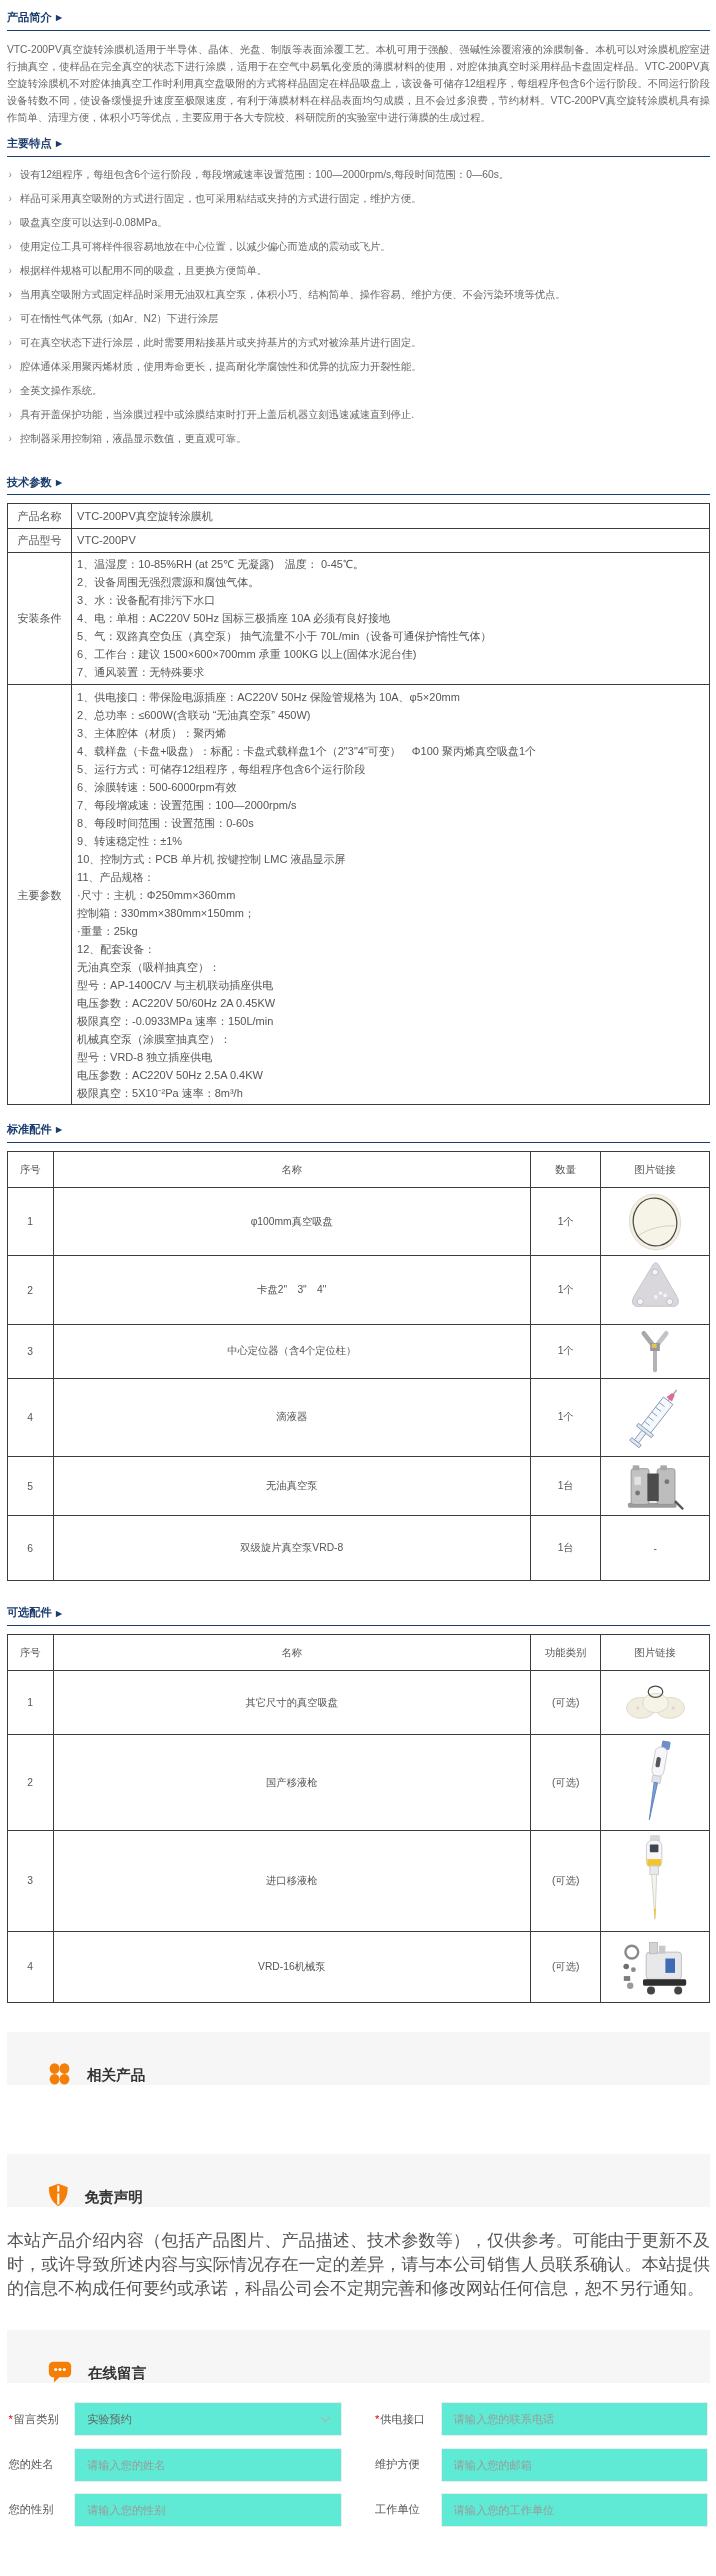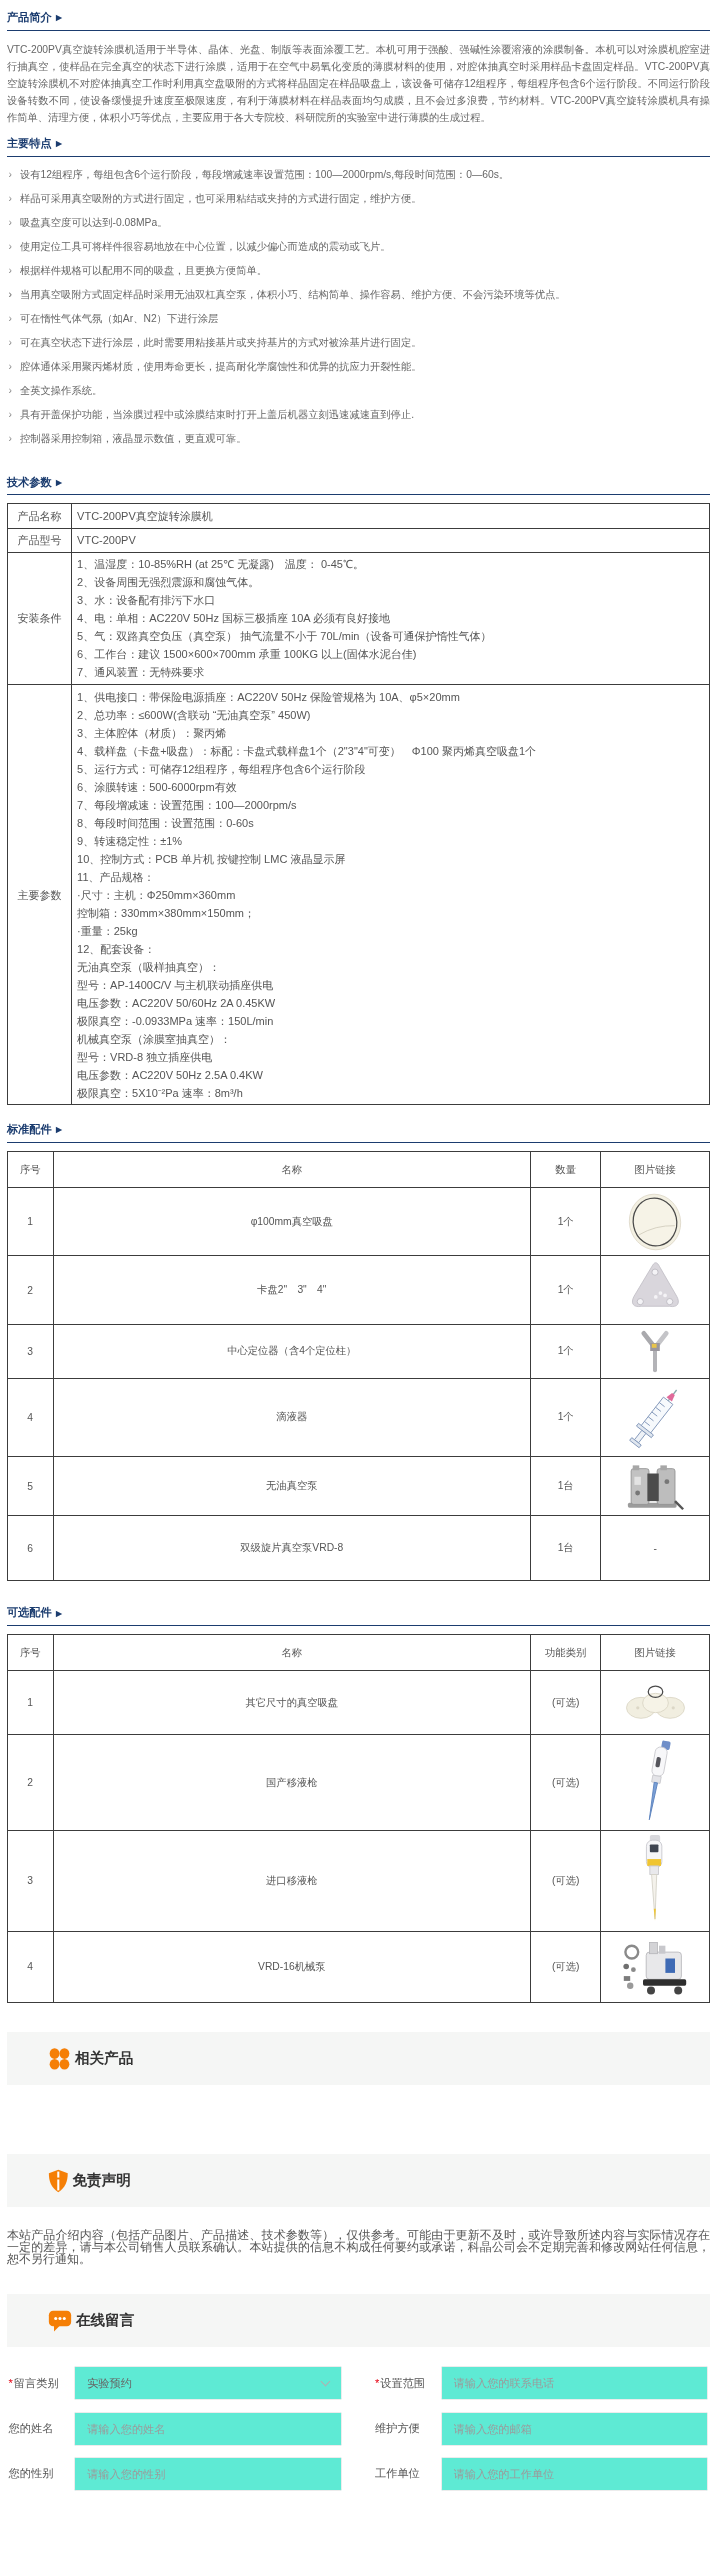--- a/index.html
+++ b/index.html
@@ -48,27 +48,27 @@
     border: 0.9px solid #3c3c3c; font-size: 10.3px; color: #555;
     text-align: center; font-weight: normal; padding: 5.2px 3.4px; vertical-align: middle;
   }
   table.acc-table th { height: 36px; }
   table.acc-table td.img-cell { padding: 2.6px; }
   .col-no { width: 6.5%; } .col-name { width: 68%; } .col-qty { width: 10%; } .col-img { width: 15.5%; }
 
   
   .band {
     background: #f5f6f5; height: 53px; margin-top: 29px;
-    display: flex; align-items: center; gap: 4px; padding-left: 41px;
+    display: flex; align-items: flex-end; gap: 16px; padding-left: 41px;
   }
   .band-title { font-size: 14.6px; font-weight: bold; color: #333; }
   .band-spacer { height: 40px; }
 
   .disclaimer-text {
-    font-size: 12px; color: #555; line-height: 12px;
+    font-size: 17px; color: #555; line-height: 24px;
     margin: 22.3px 0 6.9px; text-align: justify;
   }
 
   
   .form-wrap { display: flex; gap: 33px; padding: 19px 1.7px 0; }
   .form-col { flex: 1; display: flex; flex-direction: column; gap: 11.2px; }
   .form-row { display: flex; align-items: center; gap: 8.6px; }
   .form-label {
     width: 57px; flex-shrink: 0; text-align: left;
     font-size: 11.2px; color: #555; white-space: nowrap;
@@ -414,21 +414,21 @@
         <input class="form-input" placeholder="请输入您的姓名" style="">
       </div>
       <div class="form-row">
         <span class="form-label">您的性别</span>
         <input class="form-input" placeholder="请输入您的性别" style="">
       </div>
 
     </div>
     <div class="form-col">
       <div class="form-row">
-        <span class="form-label"><span class="req">*</span><span>设置范围</span></span>
+        <span class="form-label"><span class="req">*</span><span>供电接口</span></span>
         <input class="form-input" placeholder="请输入您的联系电话" style="">
       </div>
       <div class="form-row">
         <span class="form-label">维护方便</span>
         <input class="form-input" placeholder="请输入您的邮箱" style="">
       </div>
       <div class="form-row">
         <span class="form-label">工作单位</span>
         <input class="form-input" placeholder="请输入您的工作单位" style="">
       </div>

